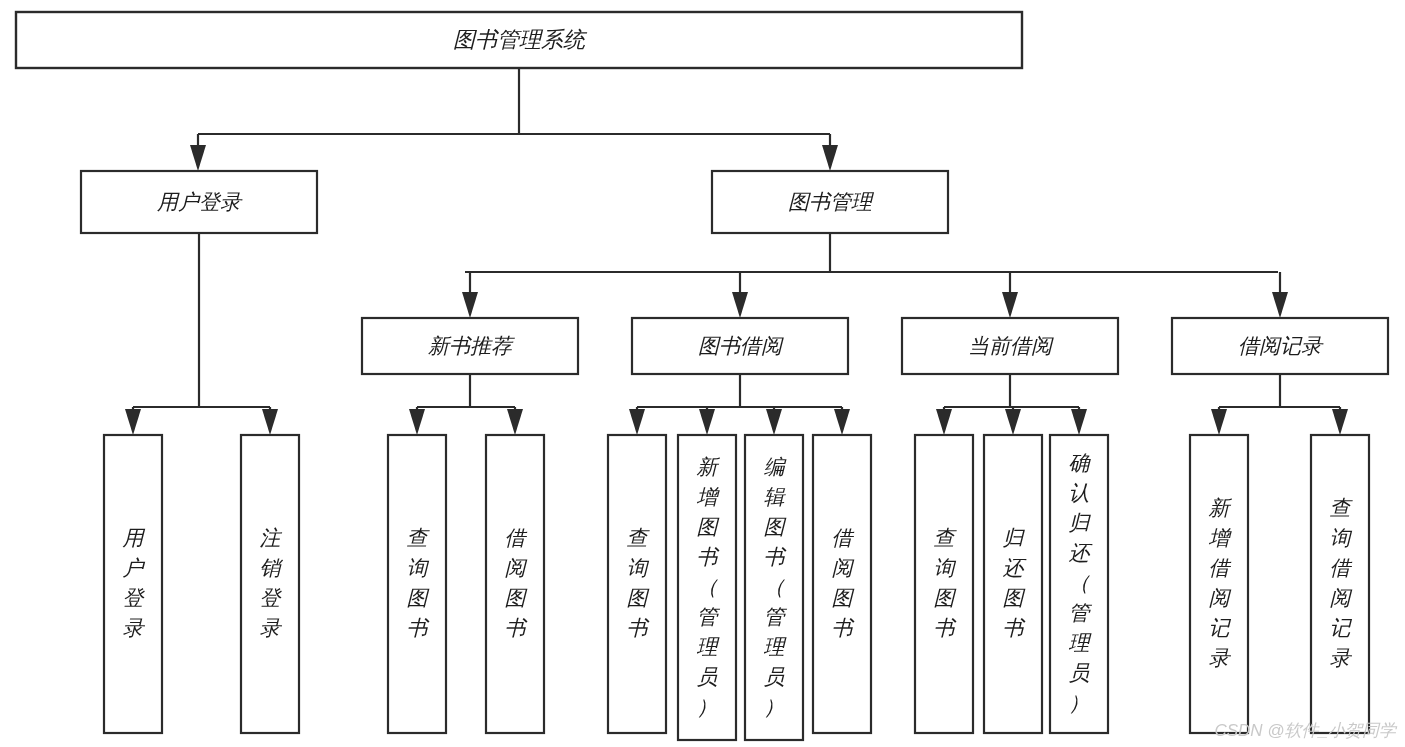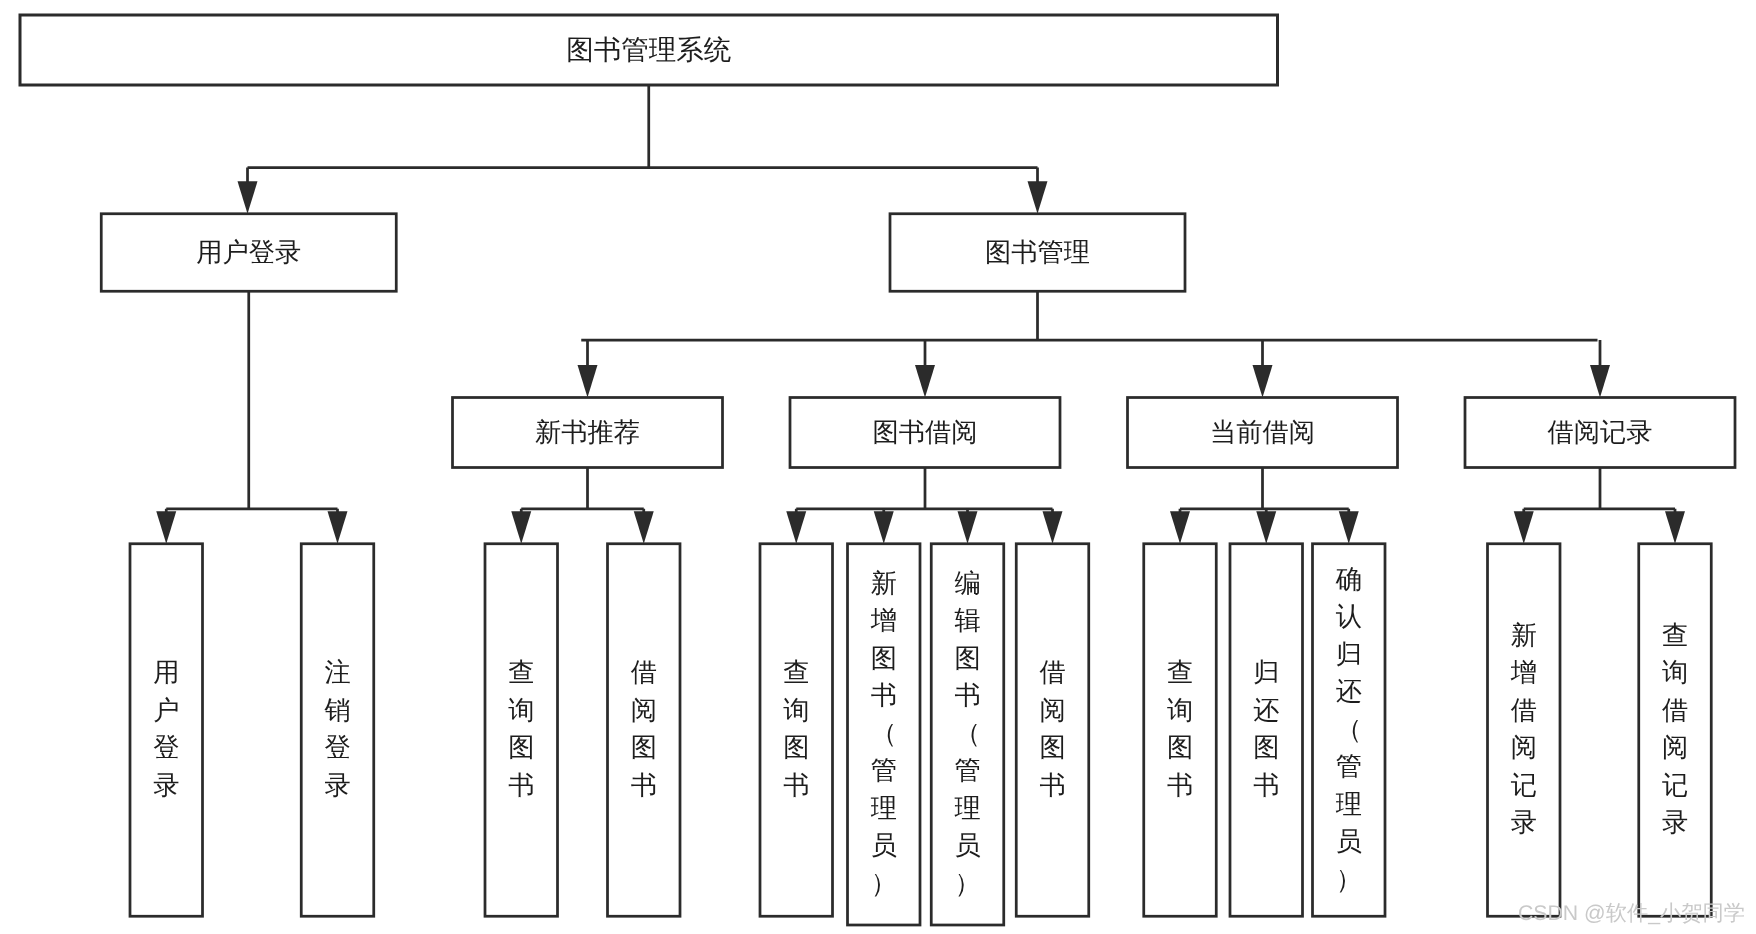--- a/index.html
+++ b/index.html
@@ -14,20 +14,21 @@
     position: relative;
     overflow: hidden;
     font-family: "Liberation Sans", "DejaVu Sans", sans-serif;
   }
   #diagram-root {
     position: absolute;
     left: 0;
     top: 0;
     width: 1405px;
     height: 747px;
+    font-style: italic;
   }
   svg.diagram {
     display: block;
     width: 1405px;
     height: 747px;
     background: #ffffff;
   }
   .node-box {
     fill: #ffffff;
     stroke: #2b2b2b;

